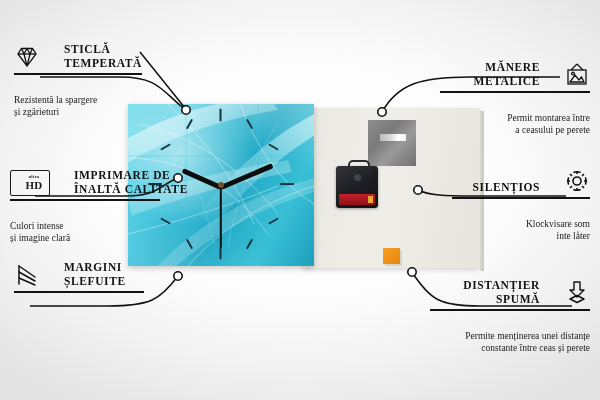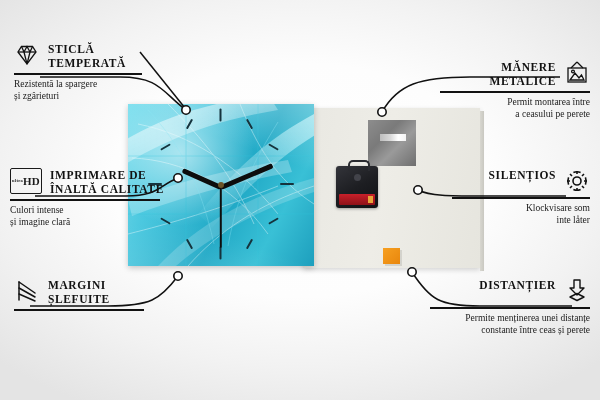--- a/index.html
+++ b/index.html
@@ -70,36 +70,36 @@
   .clock .glare{
     position:absolute;left:0;top:0;width:100%;height:100%;
     background:linear-gradient(200deg,rgba(255,255,255,.30) 0%,rgba(255,255,255,0) 30%,rgba(255,255,255,0) 70%,rgba(255,255,255,.12) 100%);
   }
   .tick{position:absolute;background:#15333d;height:2px;border-radius:1px;transform-origin:50% 50%;}
   .hand{position:absolute;background:#0d0d0d;border-radius:2px;transform-origin:0% 50%;}
   .hub{position:absolute;width:6px;height:6px;border-radius:50%;background:#6b5327;left:50%;top:50%;margin:-3px 0 0 -3px;z-index:5;}
 
   
   .callout{position:absolute;}
-  .ct-row{display:flex;align-items:flex-start;gap:8px;}
+  .ct-row{display:flex;align-items:flex-end;gap:24px;}
   .ct-title{
     font-weight:bold;font-size:11.5px;letter-spacing:.6px;color:#121212;
     line-height:14px;text-transform:uppercase;white-space:nowrap;
   }
   .ct-rule{height:1.6px;background:#121212;margin-top:3px;}
   .ct-sub{
-    font-size:9.5px;color:#1b1b1b;line-height:12px;margin-top:3px;white-space:nowrap;
+    font-size:9.5px;color:#1b1b1b;line-height:12px;margin-top:19px;white-space:nowrap;
   }
   .left .ct-row{justify-content:flex-start;}
   .right .ct-row{justify-content:flex-end;}
   .right .ct-title,.right .ct-sub{text-align:right;}
   .icon{width:26px;height:26px;flex:0 0 26px;display:block;}
   .hd-badge{
     width:30px;height:24px;flex:0 0 30px;border:1.6px solid #1a1a1a;border-radius:2px;
-    display:flex;flex-direction:row;align-items:center;justify-content:center;line-height:1;
+    display:flex;flex-direction:column;align-items:center;justify-content:center;line-height:1;padding-left:8px;
   }
   .hd-badge .u{font-size:4.5px;font-weight:bold;letter-spacing:.3px;color:#1a1a1a;}
   .hd-badge .h{font-size:11px;font-weight:bold;letter-spacing:.2px;color:#1a1a1a;}
 
   .lines{position:absolute;inset:0;pointer-events:none;}
 </style>
 </head>
 <body>
 
 <div class="stage">
@@ -225,21 +225,21 @@
       <div>
         <div class="ct-title">IMPRIMARE DE</div>
         <div class="ct-title">ÎNALTĂ CALITATE</div>
       </div>
     </div>
     <div class="ct-rule" style="width:150px;"></div>
     <div class="ct-sub">Culori intense</div>
     <div class="ct-sub" style="margin-top:0;">și imagine clară</div>
   </div>
 
-  <div class="callout left" style="left:14px;top:278px;width:140px;">
+  <div class="callout left" style="left:14px;top:260px;width:140px;">
     <div class="ct-row">
       <svg class="icon" viewBox="0 0 26 26">
         <g stroke="#121212" stroke-width="1.5" fill="none" stroke-linecap="round">
           <path d="M5 4 L 21 15"></path>
           <path d="M5 10 L 21 19"></path>
           <path d="M5 16 L 21 23"></path>
           <path d="M5 4 L 5 22"></path>
         </g>
       </svg>
       <div>
@@ -290,20 +290,21 @@
     </div>
     <div class="ct-rule" style="width:138px;"></div>
     <div class="ct-sub">Klockvisare som</div>
     <div class="ct-sub" style="margin-top:0;">inte låter</div>
   </div>
 
   <div class="callout right" style="left:430px;top:278px;width:160px;">
     <div class="ct-row">
       <div>
         <div class="ct-title">DISTANȚIER</div>
+        <div class="ct-title">SPUMĂ</div>
       </div>
       <svg class="icon" viewBox="0 0 26 26">
         <g fill="none" stroke="#121212" stroke-width="1.4" stroke-linejoin="round">
           <path d="M10 2 L 16 2 L 16 10 L 20 10 L 13 17 L 6 10 L 10 10 Z"></path>
           <path d="M6 19 L 13 15.5 L 20 19 L 13 22.5 Z"></path>
         </g>
       </svg>
     </div>
     <div class="ct-rule" style="width:160px;"></div>
     <div class="ct-sub">Permite menținerea unei distanțe</div>

